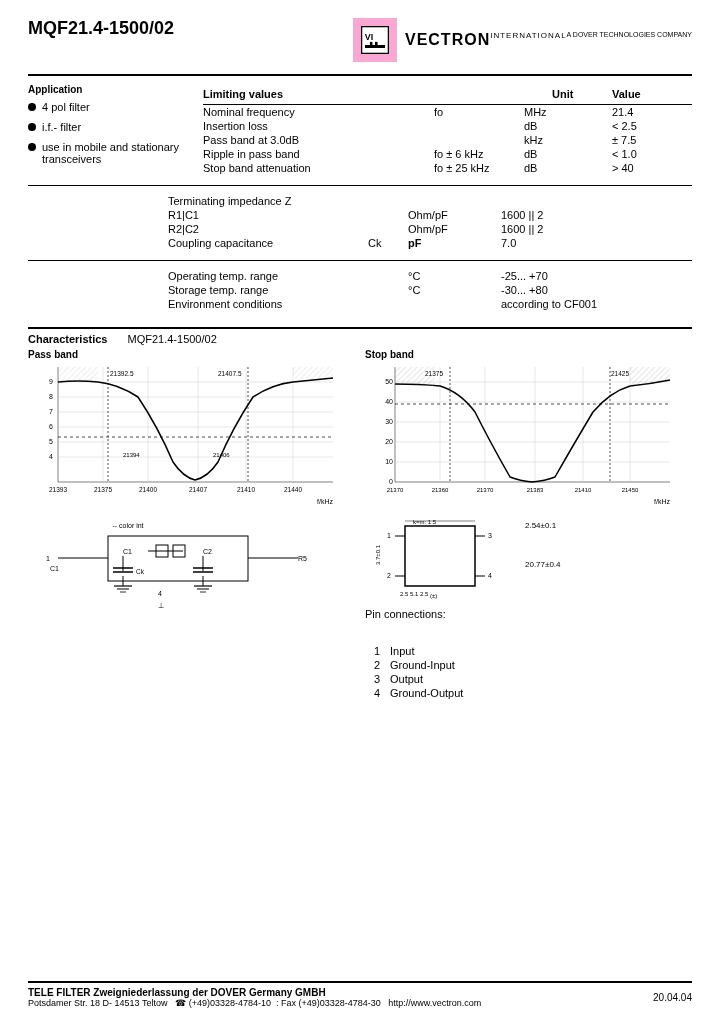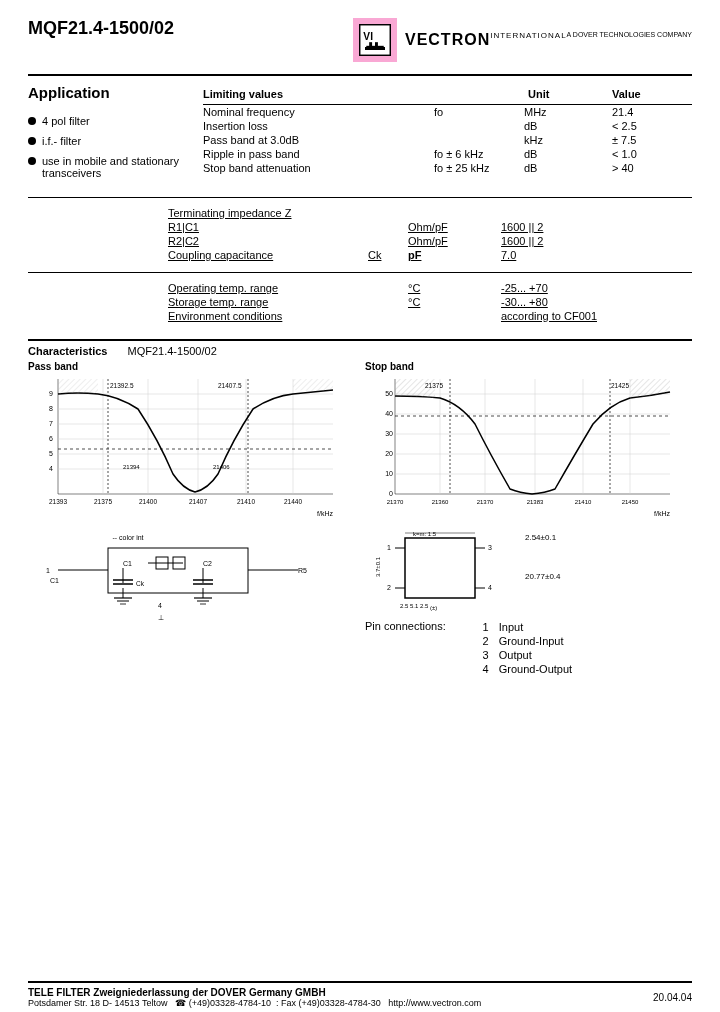--- a/index.html
+++ b/index.html
@@ -34,21 +34,21 @@
       font-size: 18px;
       font-weight: bold;
       line-height: 1.2;
     }
     .logo-box {
       display: flex;
       align-items: center;
       gap: 8px;
     }
     .logo-vi {
-      border: 6px solid #f9a8d4;
+      border: 8px solid #f9a8d4;
       width: 44px;
       height: 44px;
       display: flex;
       align-items: center;
       justify-content: center;
       font-weight: bold;
       font-size: 16px;
       position: relative;
     }
     .logo-vi::after {
@@ -86,22 +86,22 @@
     }
     .left-col {
       width: 175px;
       flex-shrink: 0;
     }
     .right-col {
       flex: 1;
     }
     .application-title {
       font-weight: bold;
-      font-size: 15px;
-      margin-bottom: 14px;
+      font-size: 10px;
+      margin-bottom: 6px;
     }
     .bullet-item {
       display: flex;
       align-items: flex-start;
       gap: 6px;
       margin-bottom: 8px;
       font-size: 11px;
     }
     .bullet-dot {
       width: 8px;
@@ -111,21 +111,20 @@
       margin-top: 2px;
       flex-shrink: 0;
     }
 
     
     .limiting-values-header {
       display: flex;
       padding: 4px 0 4px 0;
       border-bottom: 1px solid #000;
       font-weight: bold;
-      gap: 24px;
     }
     .lv-param { flex: 1; }
     .lv-cond { width: 90px; }
     .lv-unit { width: 60px; }
     .lv-value { width: 80px; }
 
     .param-row {
       display: flex;
       padding: 1px 0;
       font-size: 11px;
@@ -141,21 +140,20 @@
       padding-top: 8px;
       border-top: 1px solid #000;
     }
     .section-table {
       margin-left: 140px;
     }
     .section-row {
       display: flex;
       padding: 1px 0;
       font-size: 11px;
-      text-decoration: underline;
     }
     .sr-name { width: 200px; }
     .sr-cond { width: 40px; }
     .sr-unit { width: 70px; }
     .sr-value { flex: 1; margin-left: 23px; }
 
     
     .characteristics {
       margin-top: 16px;
       border-top: 2px solid #000;
@@ -568,21 +566,21 @@
           </svg>
         </div>
 
         <div style="font-size:8px; padding-top:5px;">
           <div>2.54±0.1</div>
           <div style="margin-top:30px;">20.77±0.4</div>
         </div>
       </div>
 
       <div class="pin-list">
-        <div style="display:flex; gap:28px;">
+        <div style="display:flex; gap:20px;flex-direction:column;">
           <span class="pin-title">Pin connections:</span>
           <div>
             <div class="pin-item">
               <span class="pin-num">1</span>
               <span class="pin-name">Input</span>
             </div>
             <div class="pin-item">
               <span class="pin-num">2</span>
               <span class="pin-name">Ground-Input</span>
             </div>

